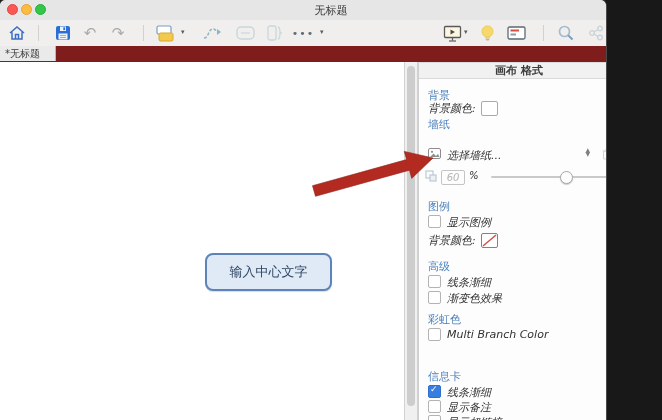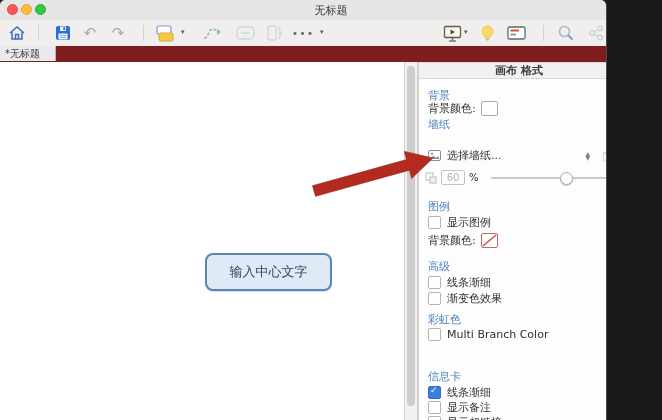--- a/index.html
+++ b/index.html
@@ -33,21 +33,21 @@
   .canvas-scroll{position:absolute;left:404px;top:62px;width:14px;height:358px;background:#f0f0f0;
                  border-left:1px solid #d2d2d2;border-right:1px solid #d2d2d2;box-sizing:border-box;}
   .canvas-scroll .thumb{position:absolute;left:2px;top:4px;width:8px;height:340px;border-radius:4px;background:#cdcdcd;}
   
   .panel{position:absolute;left:418px;top:62px;width:201px;height:358px;background:#fdfdfd;
          border-left:1px solid #cfcfcf;box-sizing:border-box;overflow:hidden;}
   .panel-header{position:absolute;left:0;top:0;width:100%;height:17px;background:#f1f1f1;
                 border-top:1px solid #dcdcdc;border-bottom:1px solid #d9d9d9;box-sizing:border-box;
                 text-align:center;font-size:11px;font-weight:bold;color:#3c3c3c;line-height:16px;}
   .sect{position:absolute;left:9px;font-size:11px;color:#4a80bd;}
-  .prow{position:absolute;left:9px;display:flex;align-items:center;font-size:11px;color:#303030;}
+  .prow{position:absolute;left:9px;display:flex;align-items:flex-start;font-size:11px;color:#303030;font-style:italic;}
   .swatch{width:15px;height:13px;background:#fff;border:1px solid #a9a9a9;border-radius:2px;margin-left:5px;}
   .swatch.none{position:relative;border-color:#b96a6a;}
   .swatch.none svg{position:absolute;left:0;top:0;}
   .checkbox{width:11px;height:11px;background:#fff;border:1px solid #b3b3b3;border-radius:2px;margin-right:6px;flex:0 0 auto;}
   .checkbox.on{background:#3a7de0;border-color:#2f6ecb;position:relative;}
   .checkbox.on::after{content:"✓";position:absolute;left:1px;top:-2px;color:#fff;font-size:9px;font-weight:bold;}
   .wp-row-text{color:#2f2f2f;}
   .stepper{display:flex;flex-direction:column;line-height:4px;font-size:6px;color:#7c7c7c;margin-left:0;}
   .opacity-box{width:22px;height:13px;border:1px solid #c4c4c4;border-radius:2px;color:#b4b4b4;
                font-size:10px;text-align:center;line-height:13px;margin:0 4px;}

